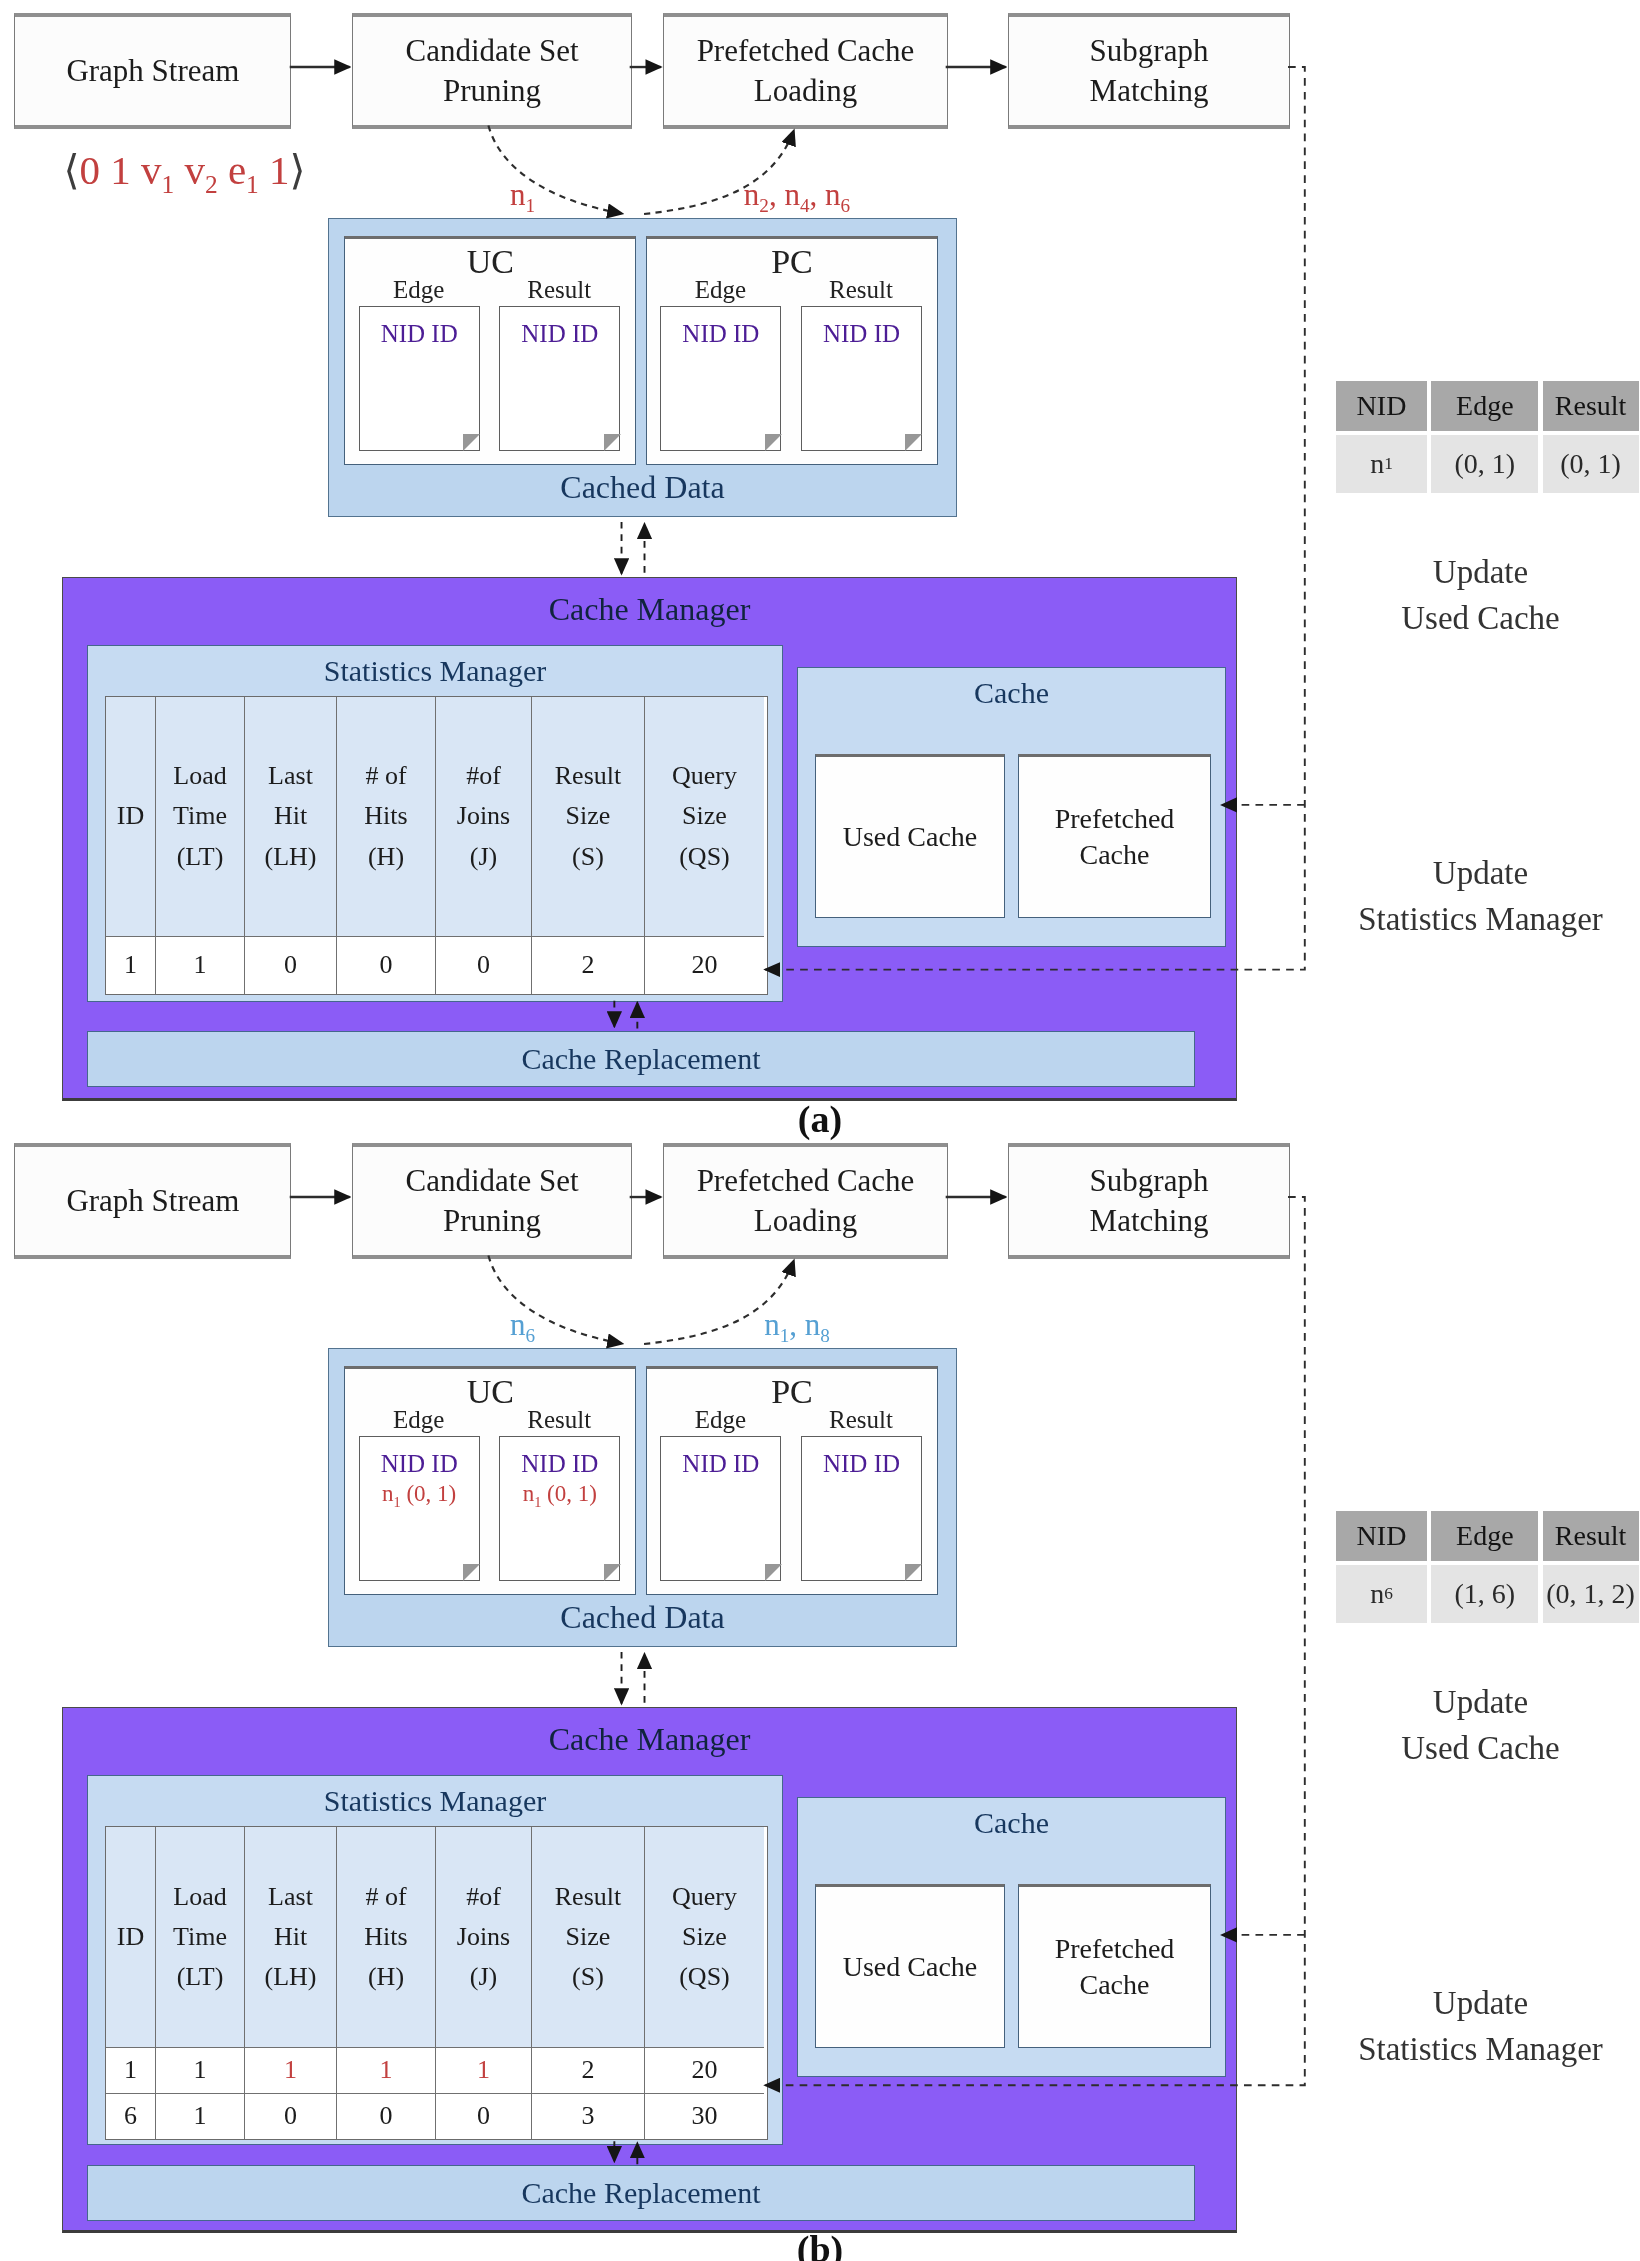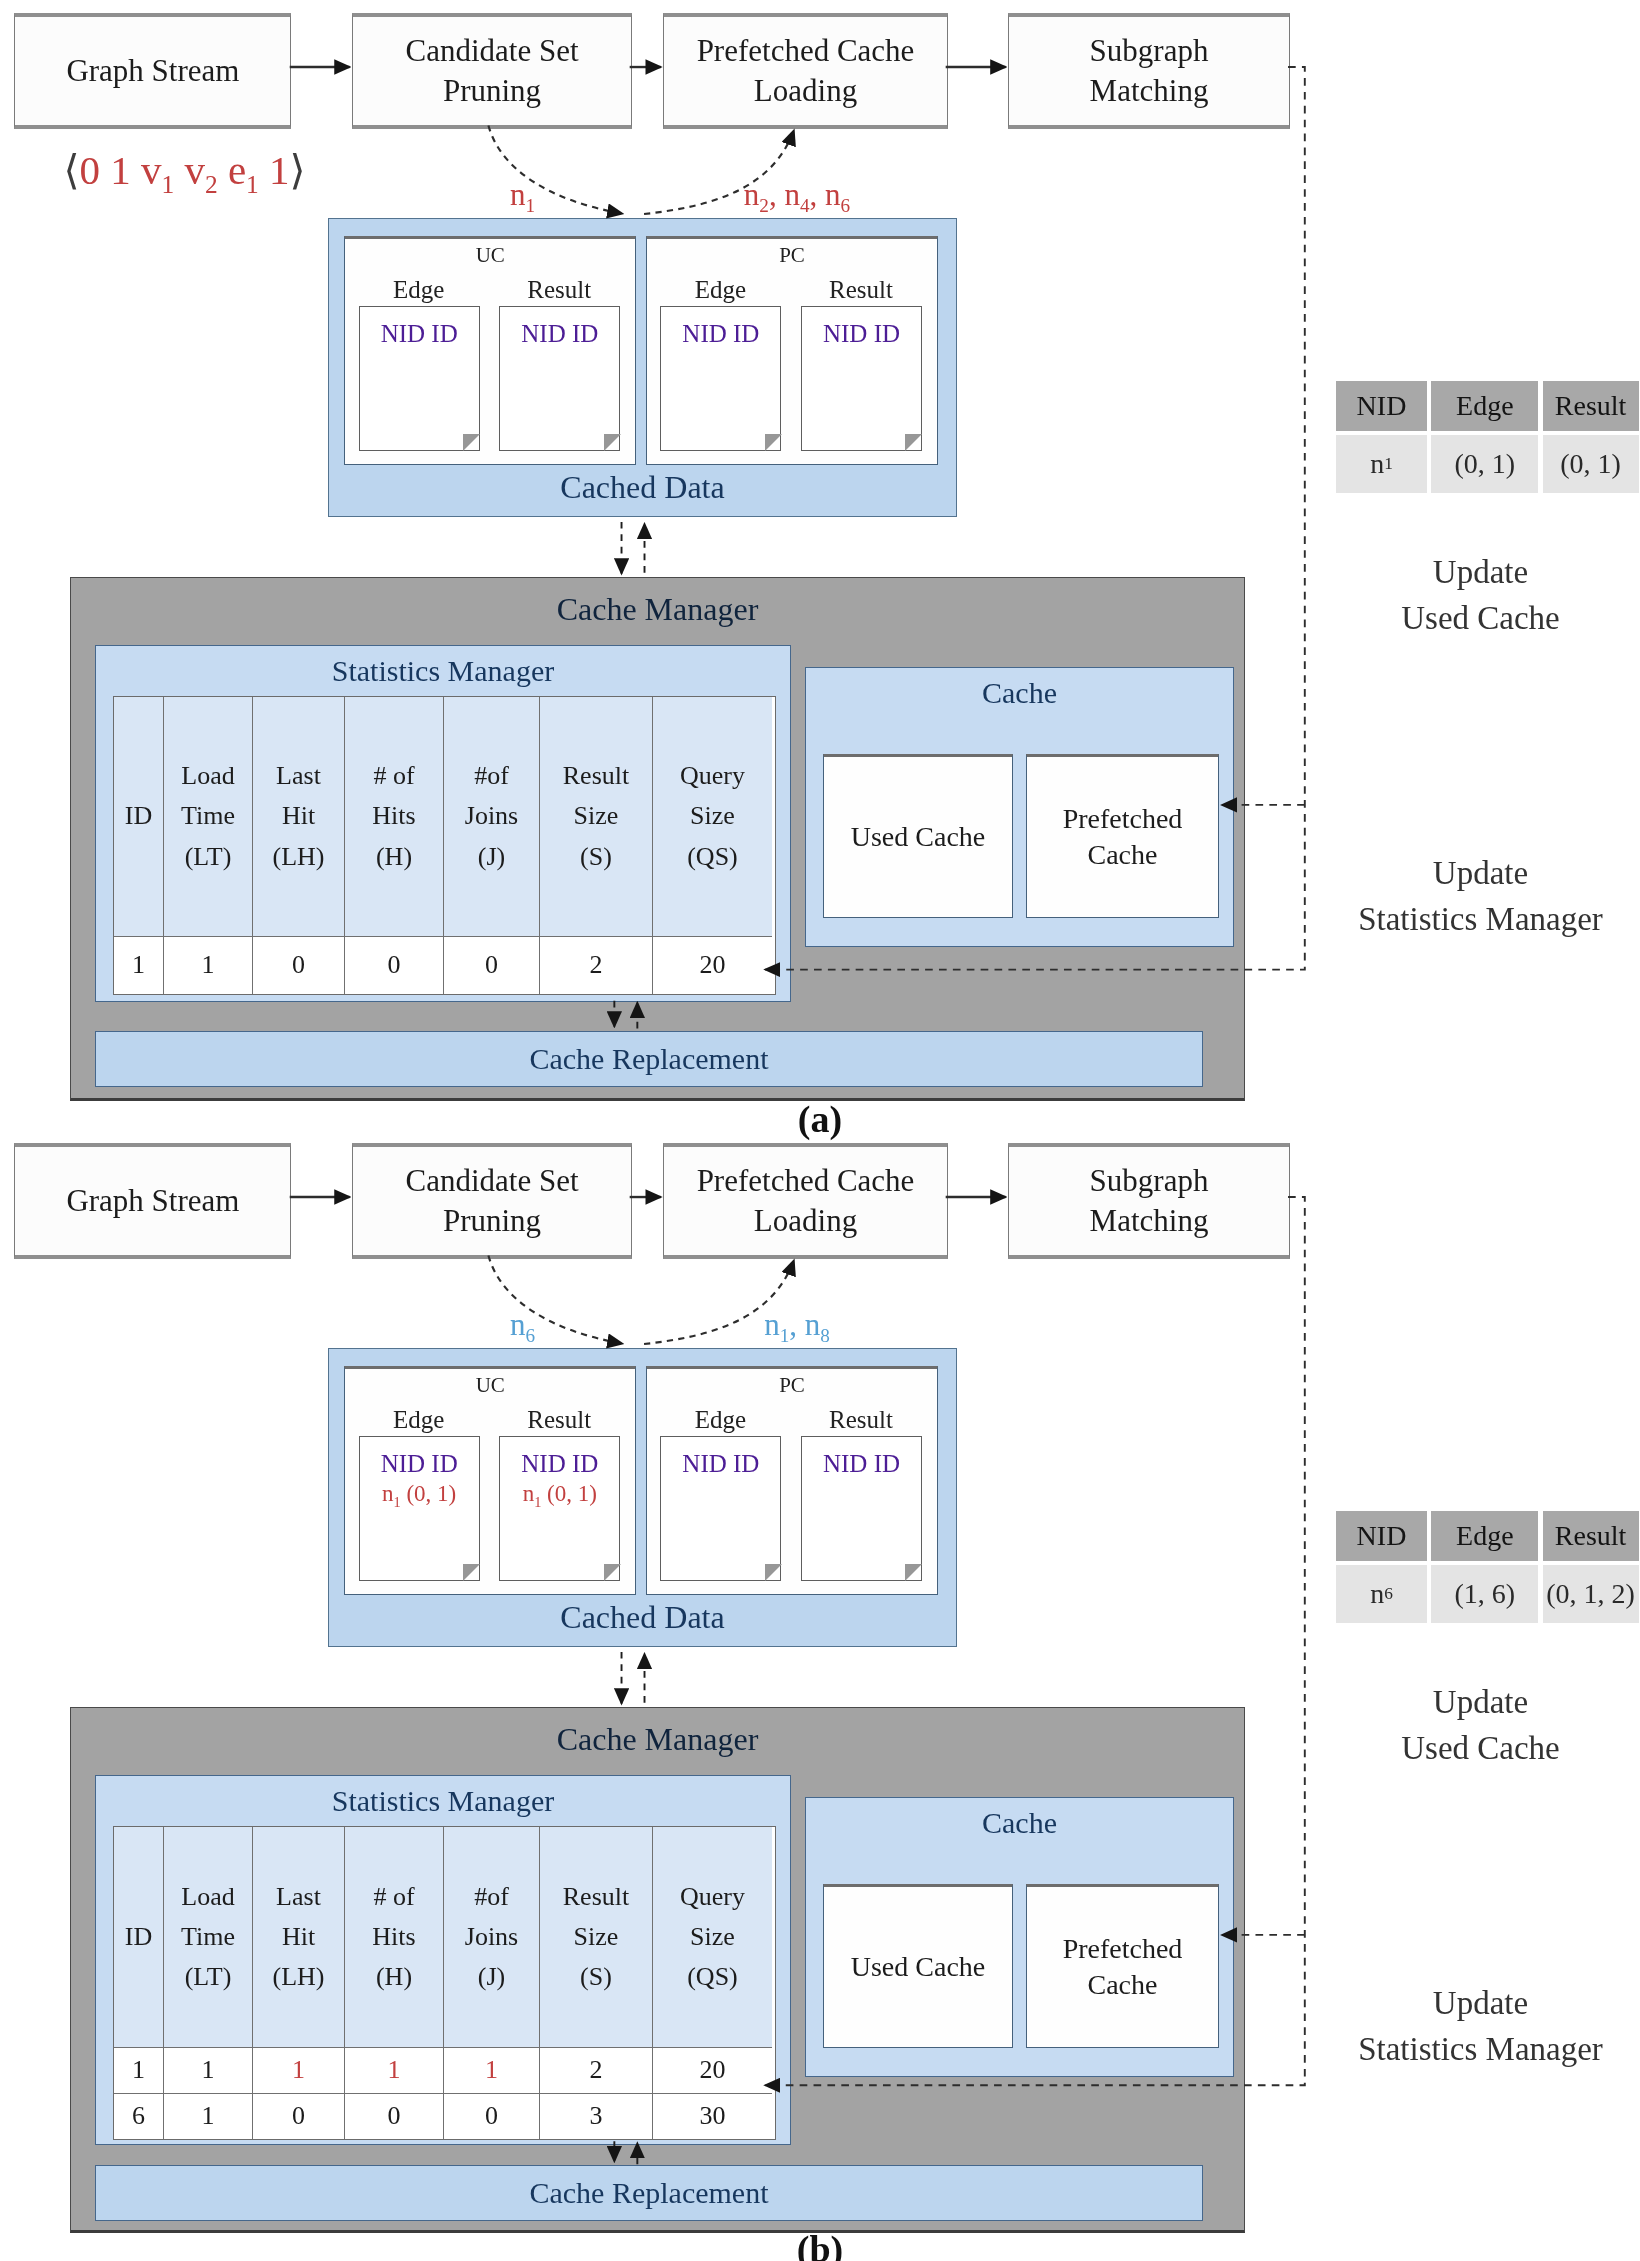--- a/index.html
+++ b/index.html
@@ -31,32 +31,32 @@
   .fa .nlabel{color:var(--red)} .fb .nlabel{color:var(--blue_label)}
   .nl-left{left:460px;width:125px;text-align:center;}
   .nl-right{left:694px;width:206px;text-align:center;}
 
   
   .cached{position:absolute;left:328px;top:218px;width:627px;height:297px;
     background:#bcd5ee;border:1.4px solid #53738f;}
   .cd-title{position:absolute;left:0;right:0;bottom:10.5px;text-align:center;font-size:32px;color:var(--navy);}
   .panel{position:absolute;top:17px;width:290px;height:225px;background:#fefefe;border:1.4px solid #45617c;border-top:3.4px solid #6d6d6d;}
   .panel-uc{left:15.3px}.panel-pc{left:317px}
-  .panel-title{position:absolute;top:3.8px;left:0;right:0;text-align:center;font-size:21px;color:#222;}
+  .panel-title{position:absolute;top:3.8px;left:0;right:0;text-align:center;font-size:34px;color:#222;}
   .doc-label{position:absolute;top:37px;width:120px;text-align:center;font-size:25px;color:#222;}
   .dl-1{left:13.4px}.dl-2{left:154px}
   .doc{position:absolute;top:67px;width:119px;height:143px;background:#ffffff;border:1.4px solid #5e5e5e;}
   .doc-1{left:13.4px}.doc-2{left:154px}
   .doc::after{content:"";position:absolute;right:-1.4px;bottom:-1.4px;width:0;height:0;
     border-style:solid;border-width:17px 17px 0 0;border-color:#979797 transparent transparent transparent;}
   .doc-line1{margin-top:12.5px;text-align:center;font-size:25px;color:#4c1d95;}
   .doc-line2{margin-top:3.8px;text-align:center;font-size:23px;color:var(--red);}
 
   
-  .outer{position:absolute;left:70px;top:577px;width:1173px;background:#a3a3a3;
+  .outer{position:absolute;left:62px;top:577px;width:1173px;background:#8b5cf6;
     border:1.4px solid #4a4a4a;border-bottom:3.8px solid #3c3c3c;}
   .fa .outer{height:520px}.fb .outer{height:522px}
   .cm-title{position:absolute;top:12.5px;left:0;right:0;text-align:center;font-size:32px;color:#10243d;}
 
   .stats{position:absolute;left:24px;top:67px;width:694px;background:#c6dbf2;border:1.4px solid #45678c;}
   .fa .stats{height:355px}.fb .stats{height:368px}
   .stats-title{margin-top:7.7px;text-align:center;font-size:30px;color:var(--navy);}
   .sm-table{position:absolute;left:17px;top:50px;width:661px;border:1.4px solid #6b6b6b;background:#fff;}
   .trow{display:grid;grid-template-columns:50px 89px 92px 99px 96px 113px 119px;}
   .tcell{display:flex;align-items:center;justify-content:center;text-align:center;

